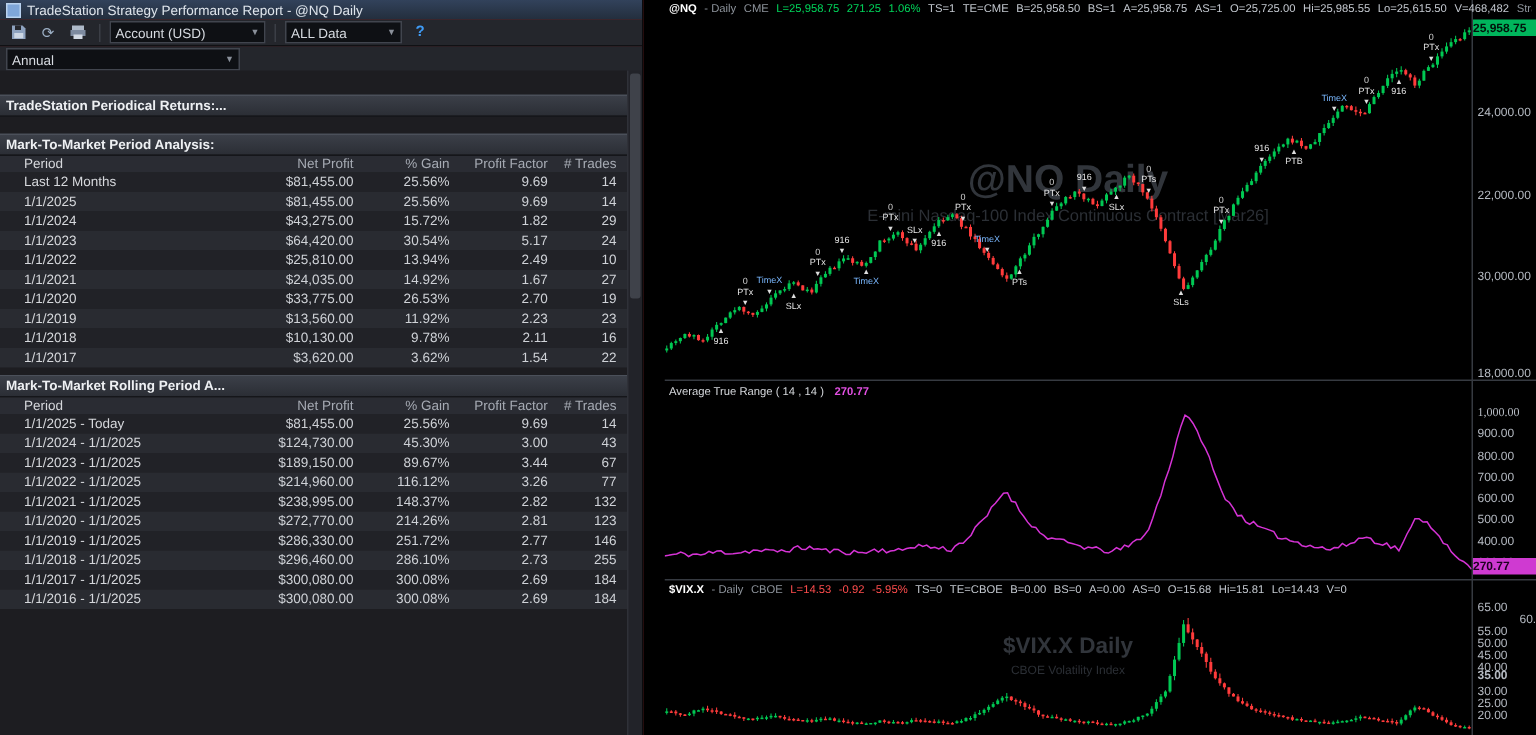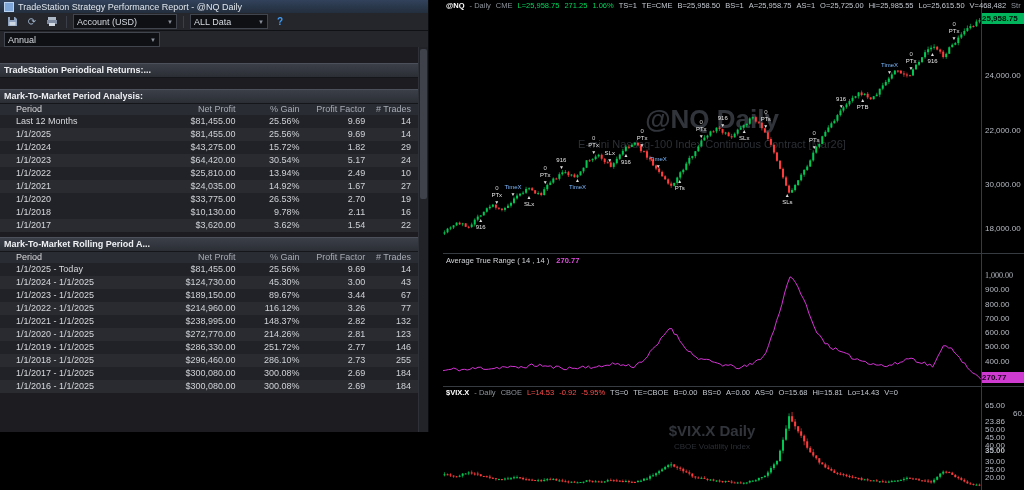--- a/index.html
+++ b/index.html
@@ -1,19 +1,19 @@
 <!DOCTYPE html>
 <html><head>
 <meta charset="utf-8">
 <style>
   html,body{margin:0;padding:0}
   body{width:1024px;height:490px;background:#000;font-family:"Liberation Sans",sans-serif;overflow:hidden;position:relative}
 
   
-  .report-window{position:absolute;left:0;top:0;width:428px;height:432px;background:#7f1d1d;border-right:1px solid #0a0b0d}
+  .report-window{position:absolute;left:0;top:0;width:428px;height:490px;background:#7f1d1d;border-right:1px solid #0a0b0d}
   .titlebar{height:13px;background:linear-gradient(#32425b,#232e3d);display:flex;align-items:center;padding:0 4px;gap:4px}
   .titleicon{width:8px;height:8px;background:#7fa6d9;border:1px solid #b9d2ef;flex:0 0 auto}
   .titletext{font-size:9px;color:#dfe5ec;white-space:nowrap;overflow:hidden}
   .toolbar{height:17px;background:#24262c;border-bottom:1px solid #101114;display:flex;align-items:center;padding:0 4px;gap:4px}
   .tb-btn{width:16px;height:13px;display:flex;align-items:center;justify-content:center;color:#9db0c6;font-size:10px;cursor:pointer}
   .tb-sep{width:1px;height:12px;background:#3b3e46;margin:0 2px}
   .combo{height:13px;background:#0e1014;border:1px solid #41454e;color:#d6dae0;font-size:9px;display:flex;align-items:center;padding:0 3px;cursor:pointer}
   .combo .arrow{font-size:6px;color:#8a909a;margin-left:auto;padding-left:6px}
   .combo.account{width:96px}.combo.alldata{width:70px}.combo.annual{width:148px}
   .help{color:#3f9bf5;font-weight:bold;font-size:10px;margin-left:5px;cursor:pointer}
@@ -162,20 +162,27 @@
           <span class="c c2">14.92%</span>
           <span class="c c3">1.67</span>
           <span class="c c4">27</span>
         </div>
         <div class="trow r-even">
           <span class="c c0">1/1/2020</span>
           <span class="c c1">$33,775.00</span>
           <span class="c c2">26.53%</span>
           <span class="c c3">2.70</span>
           <span class="c c4">19</span>
+        </div>
+        <div class="trow r-odd">
+          <span class="c c0">1/1/2019</span>
+          <span class="c c1">$13,560.00</span>
+          <span class="c c2">11.92%</span>
+          <span class="c c3">2.23</span>
+          <span class="c c4">23</span>
         </div>
         <div class="trow r-even">
           <span class="c c0">1/1/2018</span>
           <span class="c c1">$10,130.00</span>
           <span class="c c2">9.78%</span>
           <span class="c c3">2.11</span>
           <span class="c c4">16</span>
         </div>
         <div class="trow r-odd">
           <span class="c c0">1/1/2017</span>
@@ -1074,32 +1081,32 @@
   <div class="hdiv" id="div1"></div>
   <div class="hdiv" id="div2"></div>
 
   <div class="axis" id="axis">
     <div class="badge price">25,958.75</div>
     <div class="badge atr">270.77</div>
     <div class="badge vix">14.53</div>
   <div class="tick" style="top: 75px;">24,000.00</div>
       <div class="tick" style="top: 130px;">22,000.00</div>
       <div class="tick" style="top: 184px;">30,000.00</div>
-      <div class="tick" style="top: 228px;">18,000.00</div>
+      <div class="tick" style="top: 249px;">18,000.00</div>
       <div class="tick" style="top: 275px; font-family: Liberation Serif, serif;">1,000.00</div>
       <div class="tick" style="top: 289px;">900.00</div>
       <div class="tick" style="top: 304px;">800.00</div>
       <div class="tick" style="top: 318px;">700.00</div>
       <div class="tick" style="top: 332px;">600.00</div>
       <div class="tick" style="top: 346px;">500.00</div>
       <div class="tick" style="top: 361px;">400.00</div>
       <div class="tick" style="top: 375px;">300.00</div>
       <div class="tick" style="top: 405px;">65.00</div>
       <div class="tick" style="top: 413px; margin-left: 28px;">60.00</div>
-      <div class="tick" style="top: 421px;">23.86</div>
+      <div class="tick" style="top: 421px;">55.00</div>
       <div class="tick" style="top: 429px;">50.00</div>
       <div class="tick" style="top: 437px;">45.00</div>
       <div class="tick" style="top: 445px;">40.00</div>
       <div class="tick" style="top: 450px; font-weight: bold;">35.00</div>
       <div class="tick" style="top: 461px;">30.00</div>
       <div class="tick" style="top: 469px;">25.00</div>
       <div class="tick" style="top: 477px;">20.00</div>
     </div>
 </div>
 

